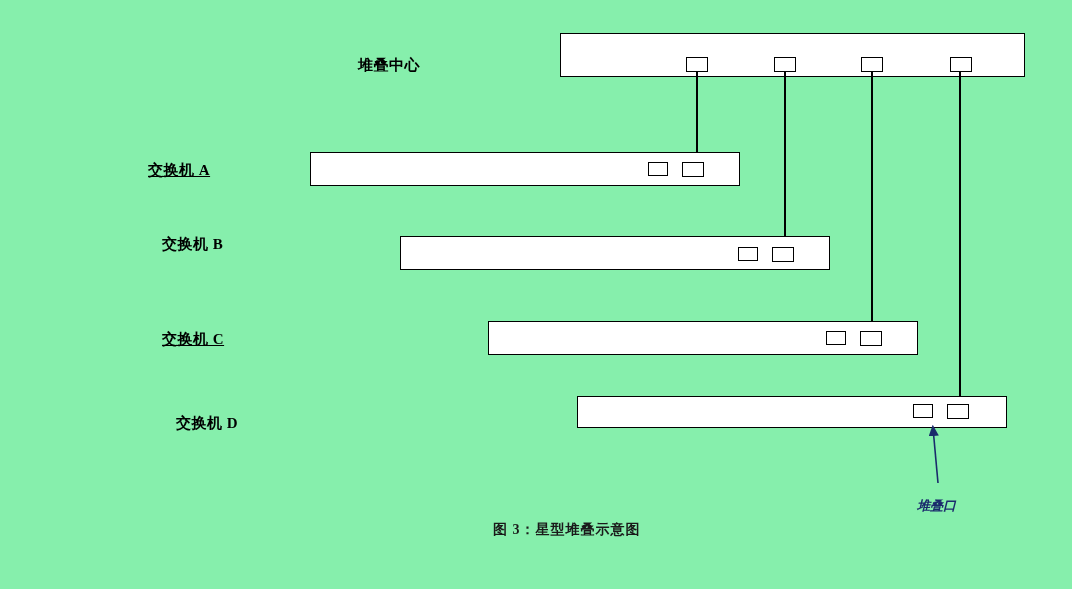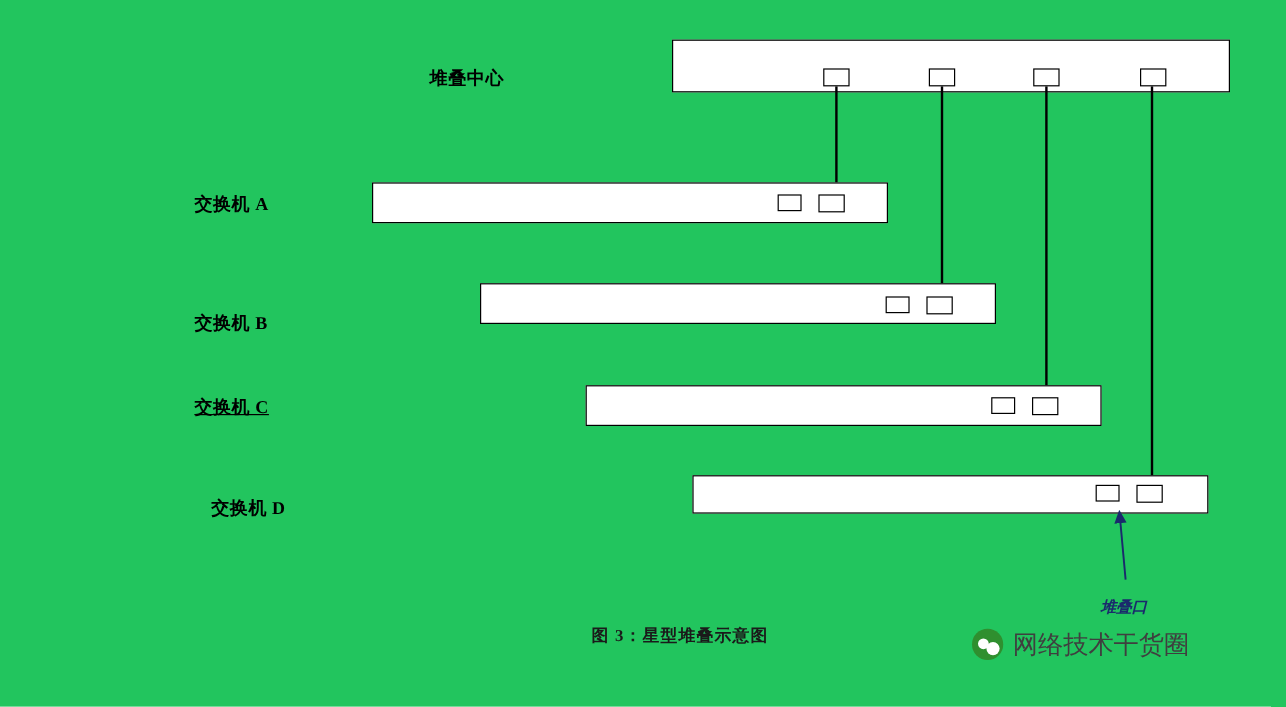--- a/index.html
+++ b/index.html
@@ -7,21 +7,21 @@
     padding: 0;
     background: #ffffff;
   }
   body {
     font-family: "Liberation Serif", "DejaVu Serif", serif;
   }
   #stage {
     position: relative;
     width: 1072px;
     height: 589px;
-    background: #22c55e;
+    background: #86efac;
     overflow: hidden;
   }
   .label {
     position: absolute;
     font-family: "Liberation Serif", "DejaVu Serif", serif;
     font-size: 15px;
     font-weight: bold;
     color: #000000;
     white-space: nowrap;
     letter-spacing: 0.5px;
@@ -116,26 +116,26 @@
   <div class="port" style="left:686px; top:57px; width:22px; height:15px;"></div>
   <div class="port" style="left:774px; top:57px; width:22px; height:15px;"></div>
   <div class="port" style="left:861px; top:57px; width:22px; height:15px;"></div>
   <div class="port" style="left:950px; top:57px; width:22px; height:15px;"></div>
 
   <div class="link" style="left:696px; top:72px; width:2px; height:92px;"></div>
   <div class="link" style="left:784px; top:72px; width:2px; height:177px;"></div>
   <div class="link" style="left:871px; top:72px; width:2px; height:262px;"></div>
   <div class="link" style="left:959px; top:72px; width:2px; height:338px;"></div>
 
-  <div class="label" style="left:162px; top:161px;">交换机 A</div>
+  <div class="label" style="left:148px; top:161px;text-decoration:underline;">交换机 A</div>
   <div class="device" style="left:310px; top:152px; width:430px; height:34px;"></div>
   <div class="port" style="left:648px; top:162px; width:20px; height:14px;"></div>
   <div class="port" style="left:682px; top:162px; width:22px; height:15px;"></div>
 
-  <div class="label" style="left:162px; top:260px;">交换机 B</div>
+  <div class="label" style="left:162px; top:235px;">交换机 B</div>
   <div class="device" style="left:400px; top:236px; width:430px; height:34px;"></div>
   <div class="port" style="left:738px; top:247px; width:20px; height:14px;"></div>
   <div class="port" style="left:772px; top:247px; width:22px; height:15px;"></div>
 
   <div class="label" style="left:162px; top:330px;text-decoration:underline;">交换机 C</div>
   <div class="device" style="left:488px; top:321px; width:430px; height:34px;"></div>
   <div class="port" style="left:826px; top:331px; width:20px; height:14px;"></div>
   <div class="port" style="left:860px; top:331px; width:22px; height:15px;"></div>
 
   <div class="label" style="left:176px; top:414px;">交换机 D</div>
@@ -148,18 +148,14 @@
       <marker id="arrowhead" markerWidth="7" markerHeight="7" refX="5" refY="3.2" orient="auto">
         <polygon points="0,0 7,3.2 0,6.4" fill="#1a2a6c"></polygon>
       </marker>
     </defs>
     <line x1="938" y1="483" x2="933" y2="428" stroke="#1a2a6c" stroke-width="1.6" marker-end="url(#arrowhead)"></line>
   </svg>
   <div class="stackport-label" style="left:917px; top:497px;">堆叠口</div>
 
   <div class="caption" style="left:493px; top:521px;">图 3：星型堆叠示意图</div>
 
-  <div class="watermark" style="left:810px; top:523px;">
-    <span class="wm-logo"></span>
-    <span>网络技术干货圈</span>
-  </div>
 
 </div>
 
 </body></html>

